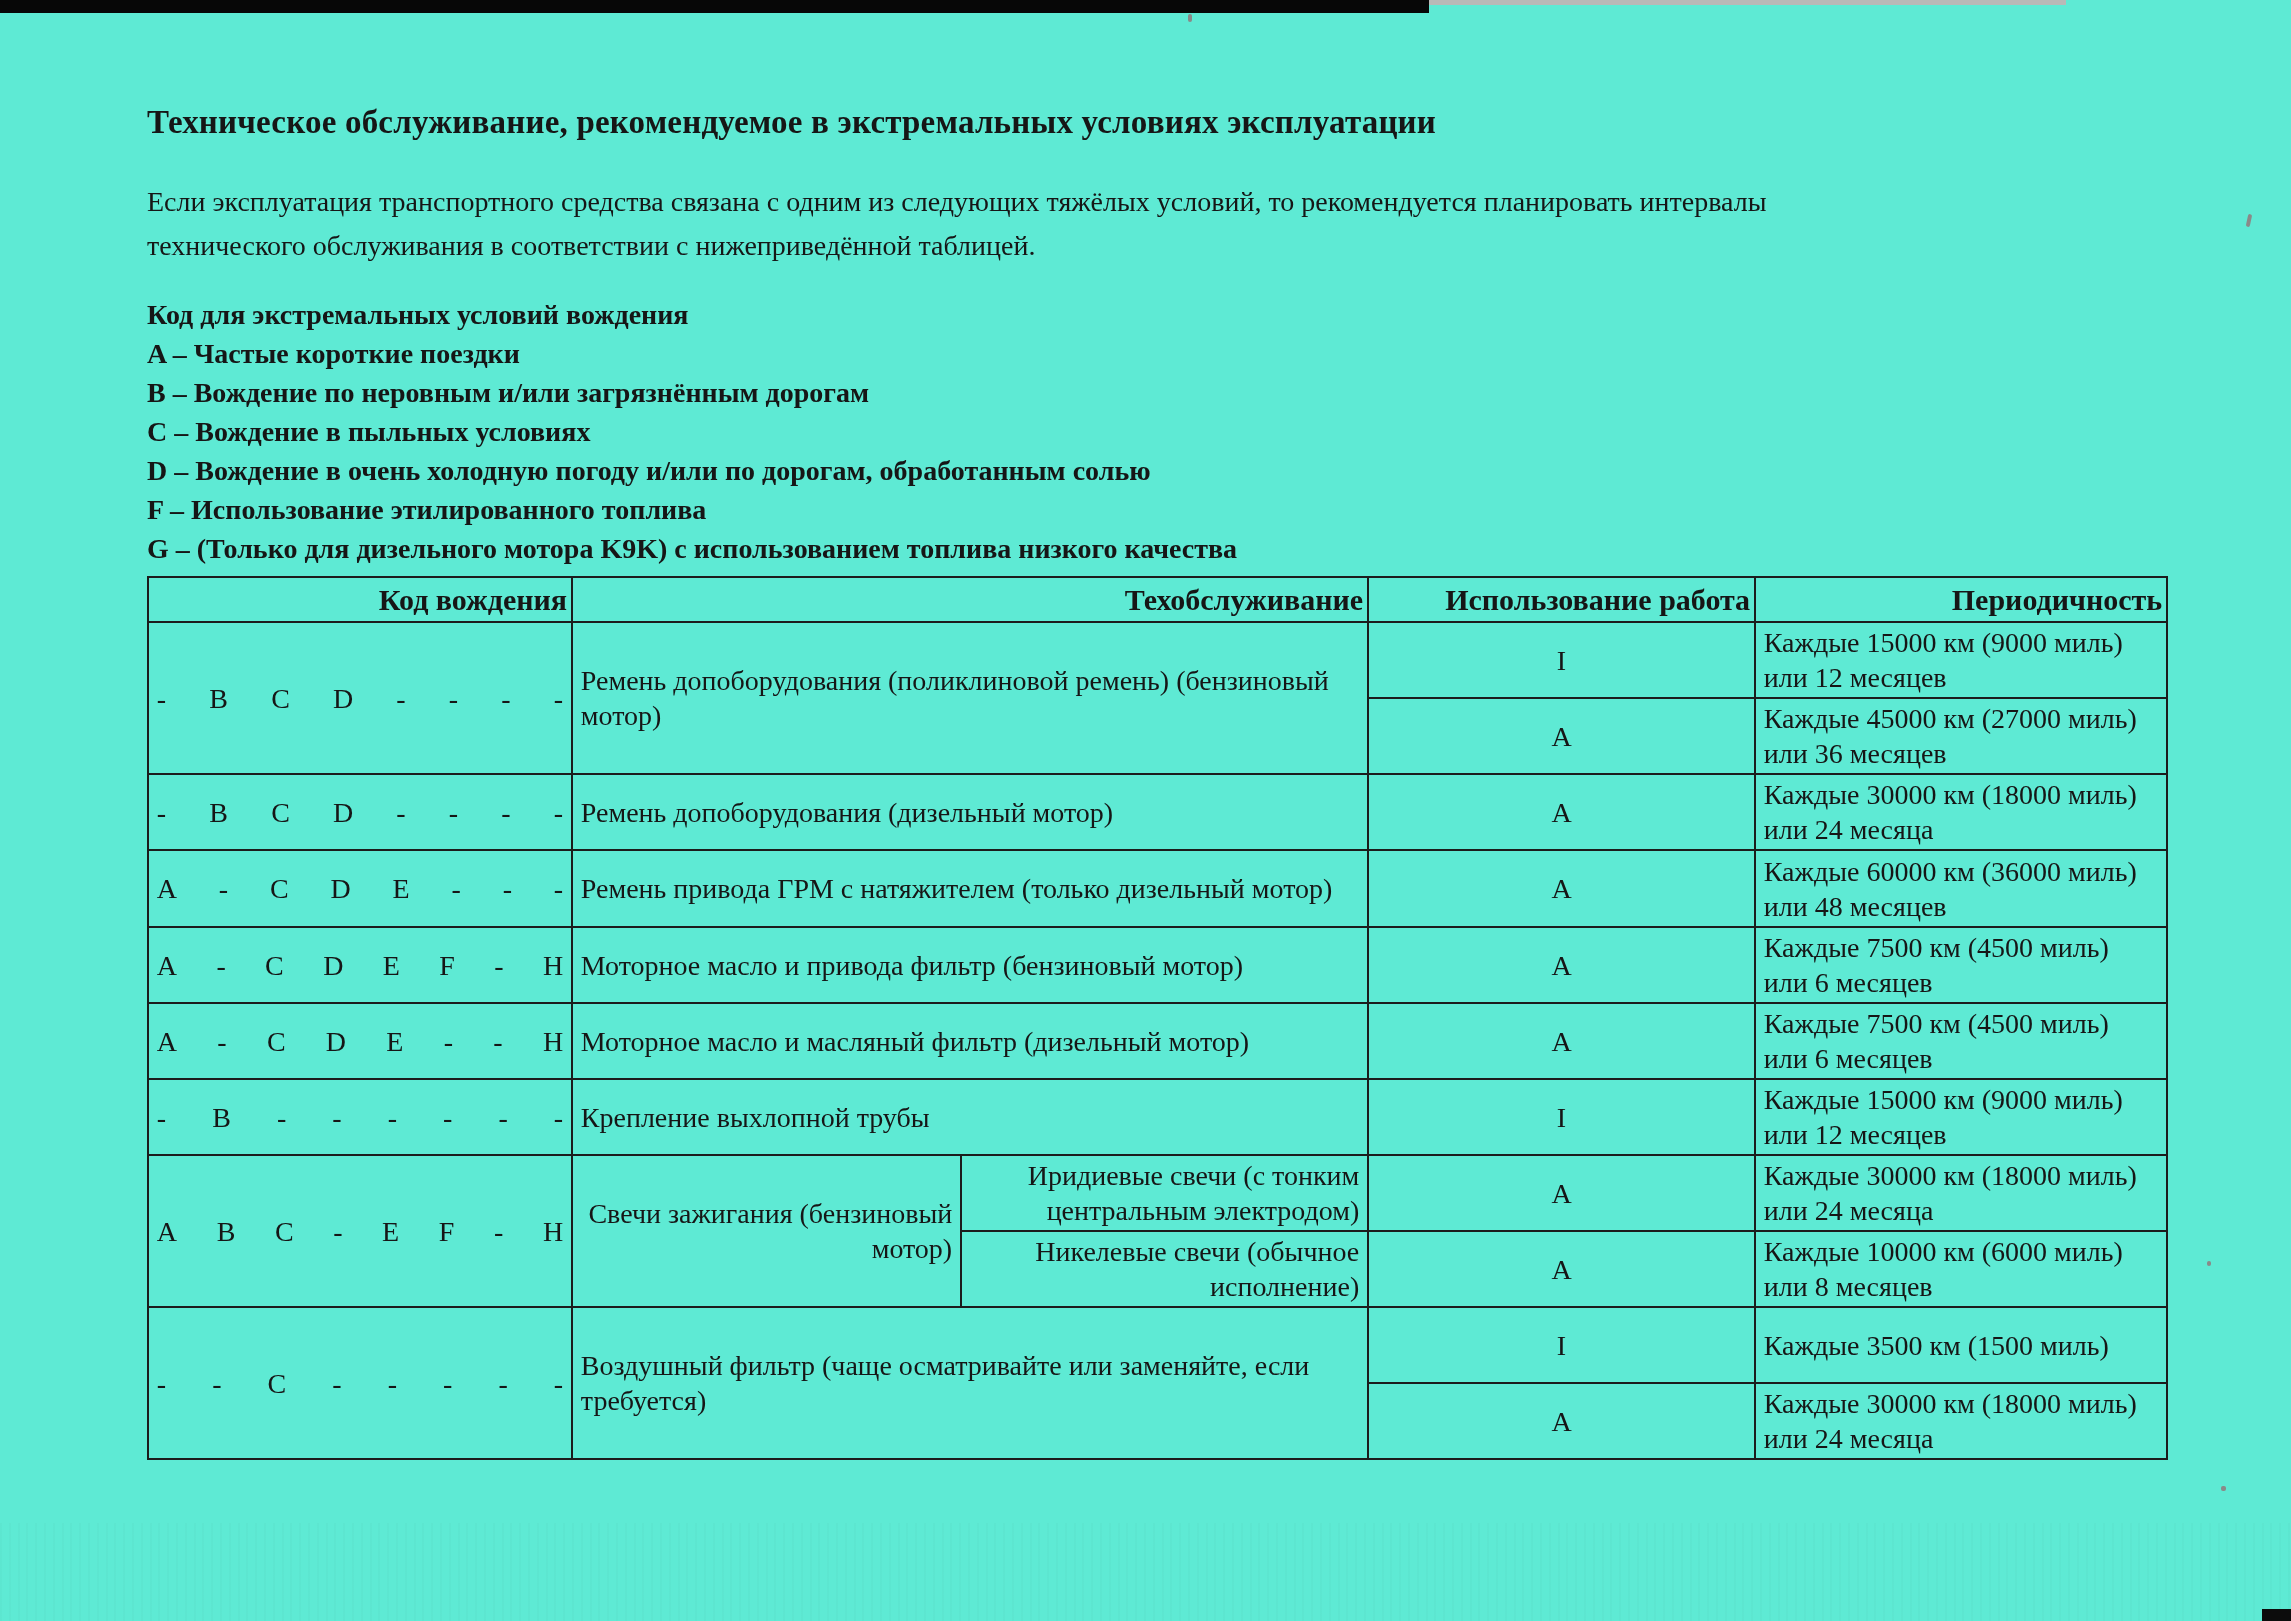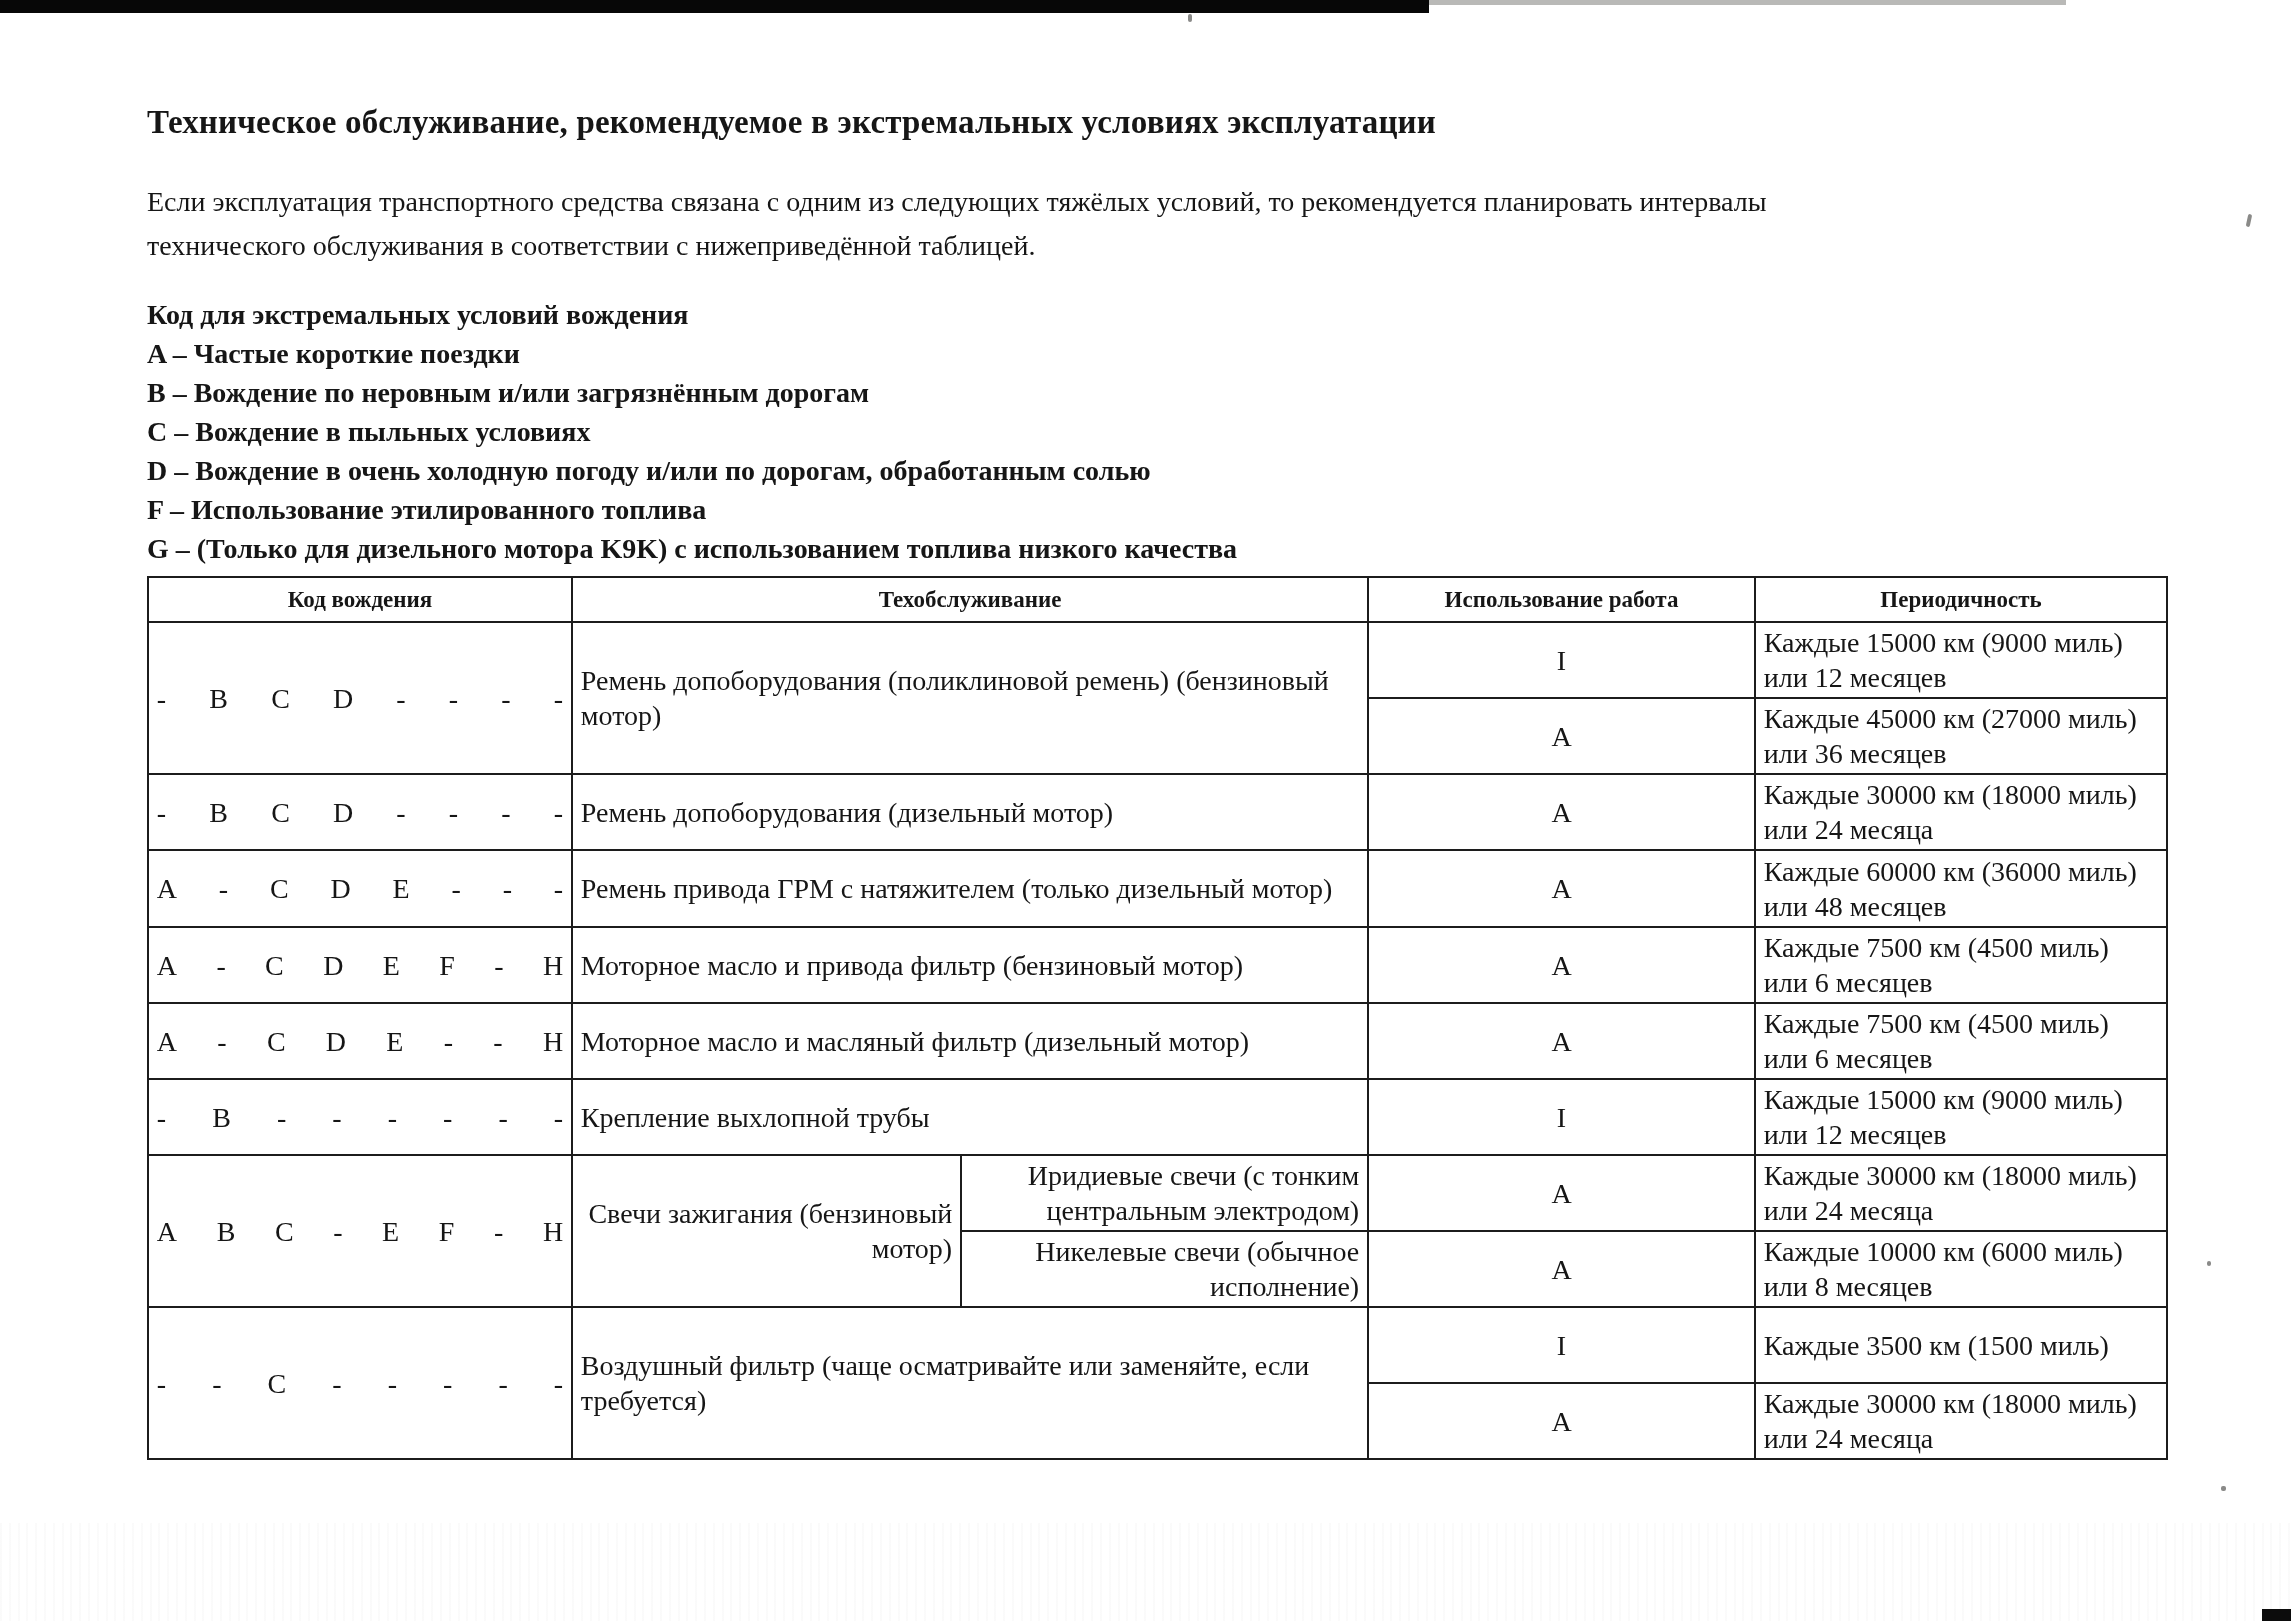--- a/index.html
+++ b/index.html
@@ -1,19 +1,19 @@
 <!DOCTYPE html>
 <html lang="ru"><head>
 <meta charset="utf-8">
 <style>
   html,body{margin:0;padding:0;background:#e8e8e6;}
   .page{
     position:relative;
     width:2292px;height:1621px;
-    background:#ffffff;
+    background:#5eead4;
     overflow:hidden;
     font-family:"Liberation Serif","DejaVu Serif",serif;
     color:#161616;
   }
   
   .scan-bar-1{position:absolute;top:0;left:0;width:1429px;height:12.7px;background:#070707;}
   .scan-bar-2{position:absolute;top:0;left:1429px;width:637px;height:4.9px;background:#b9b9b7;}
   .corner-mark{position:absolute;left:2262px;top:1609px;width:29px;height:11.8px;background:#0c0c0c;}
   .speck{position:absolute;background:#8a8a88;border-radius:2px;}
   .speck.s1{left:1188px;top:13.7px;width:3.9px;height:8.8px;}
@@ -46,21 +46,21 @@
   }
   table.sched th,table.sched td{
     border:2.9px solid #1c1c1c;
     vertical-align:middle;
     font-size:28px;
     line-height:35px;
     padding:2px 7.8px;
     overflow:hidden;
   }
   table.sched th{
-    font-size:23px;font-weight:bold;text-align:center;padding:2px 3.9px;
+    font-size:30px;font-weight:bold;text-align:right;padding:2px 3.9px;
   }
   td.code-cell{
     font-size:30px;
     padding:2px 25.5px 2px 21.6px;
   }
   td.code-cell .tokens{
     display:flex;justify-content:space-between;align-items:center;
   }
   td.maint-cell{ text-align:left;padding:3.9px 93px 3.9px 13.7px; }
   td.maint-sub-cell{ text-align:right;padding:3.9px 11.8px 3.9px 13.7px; }

